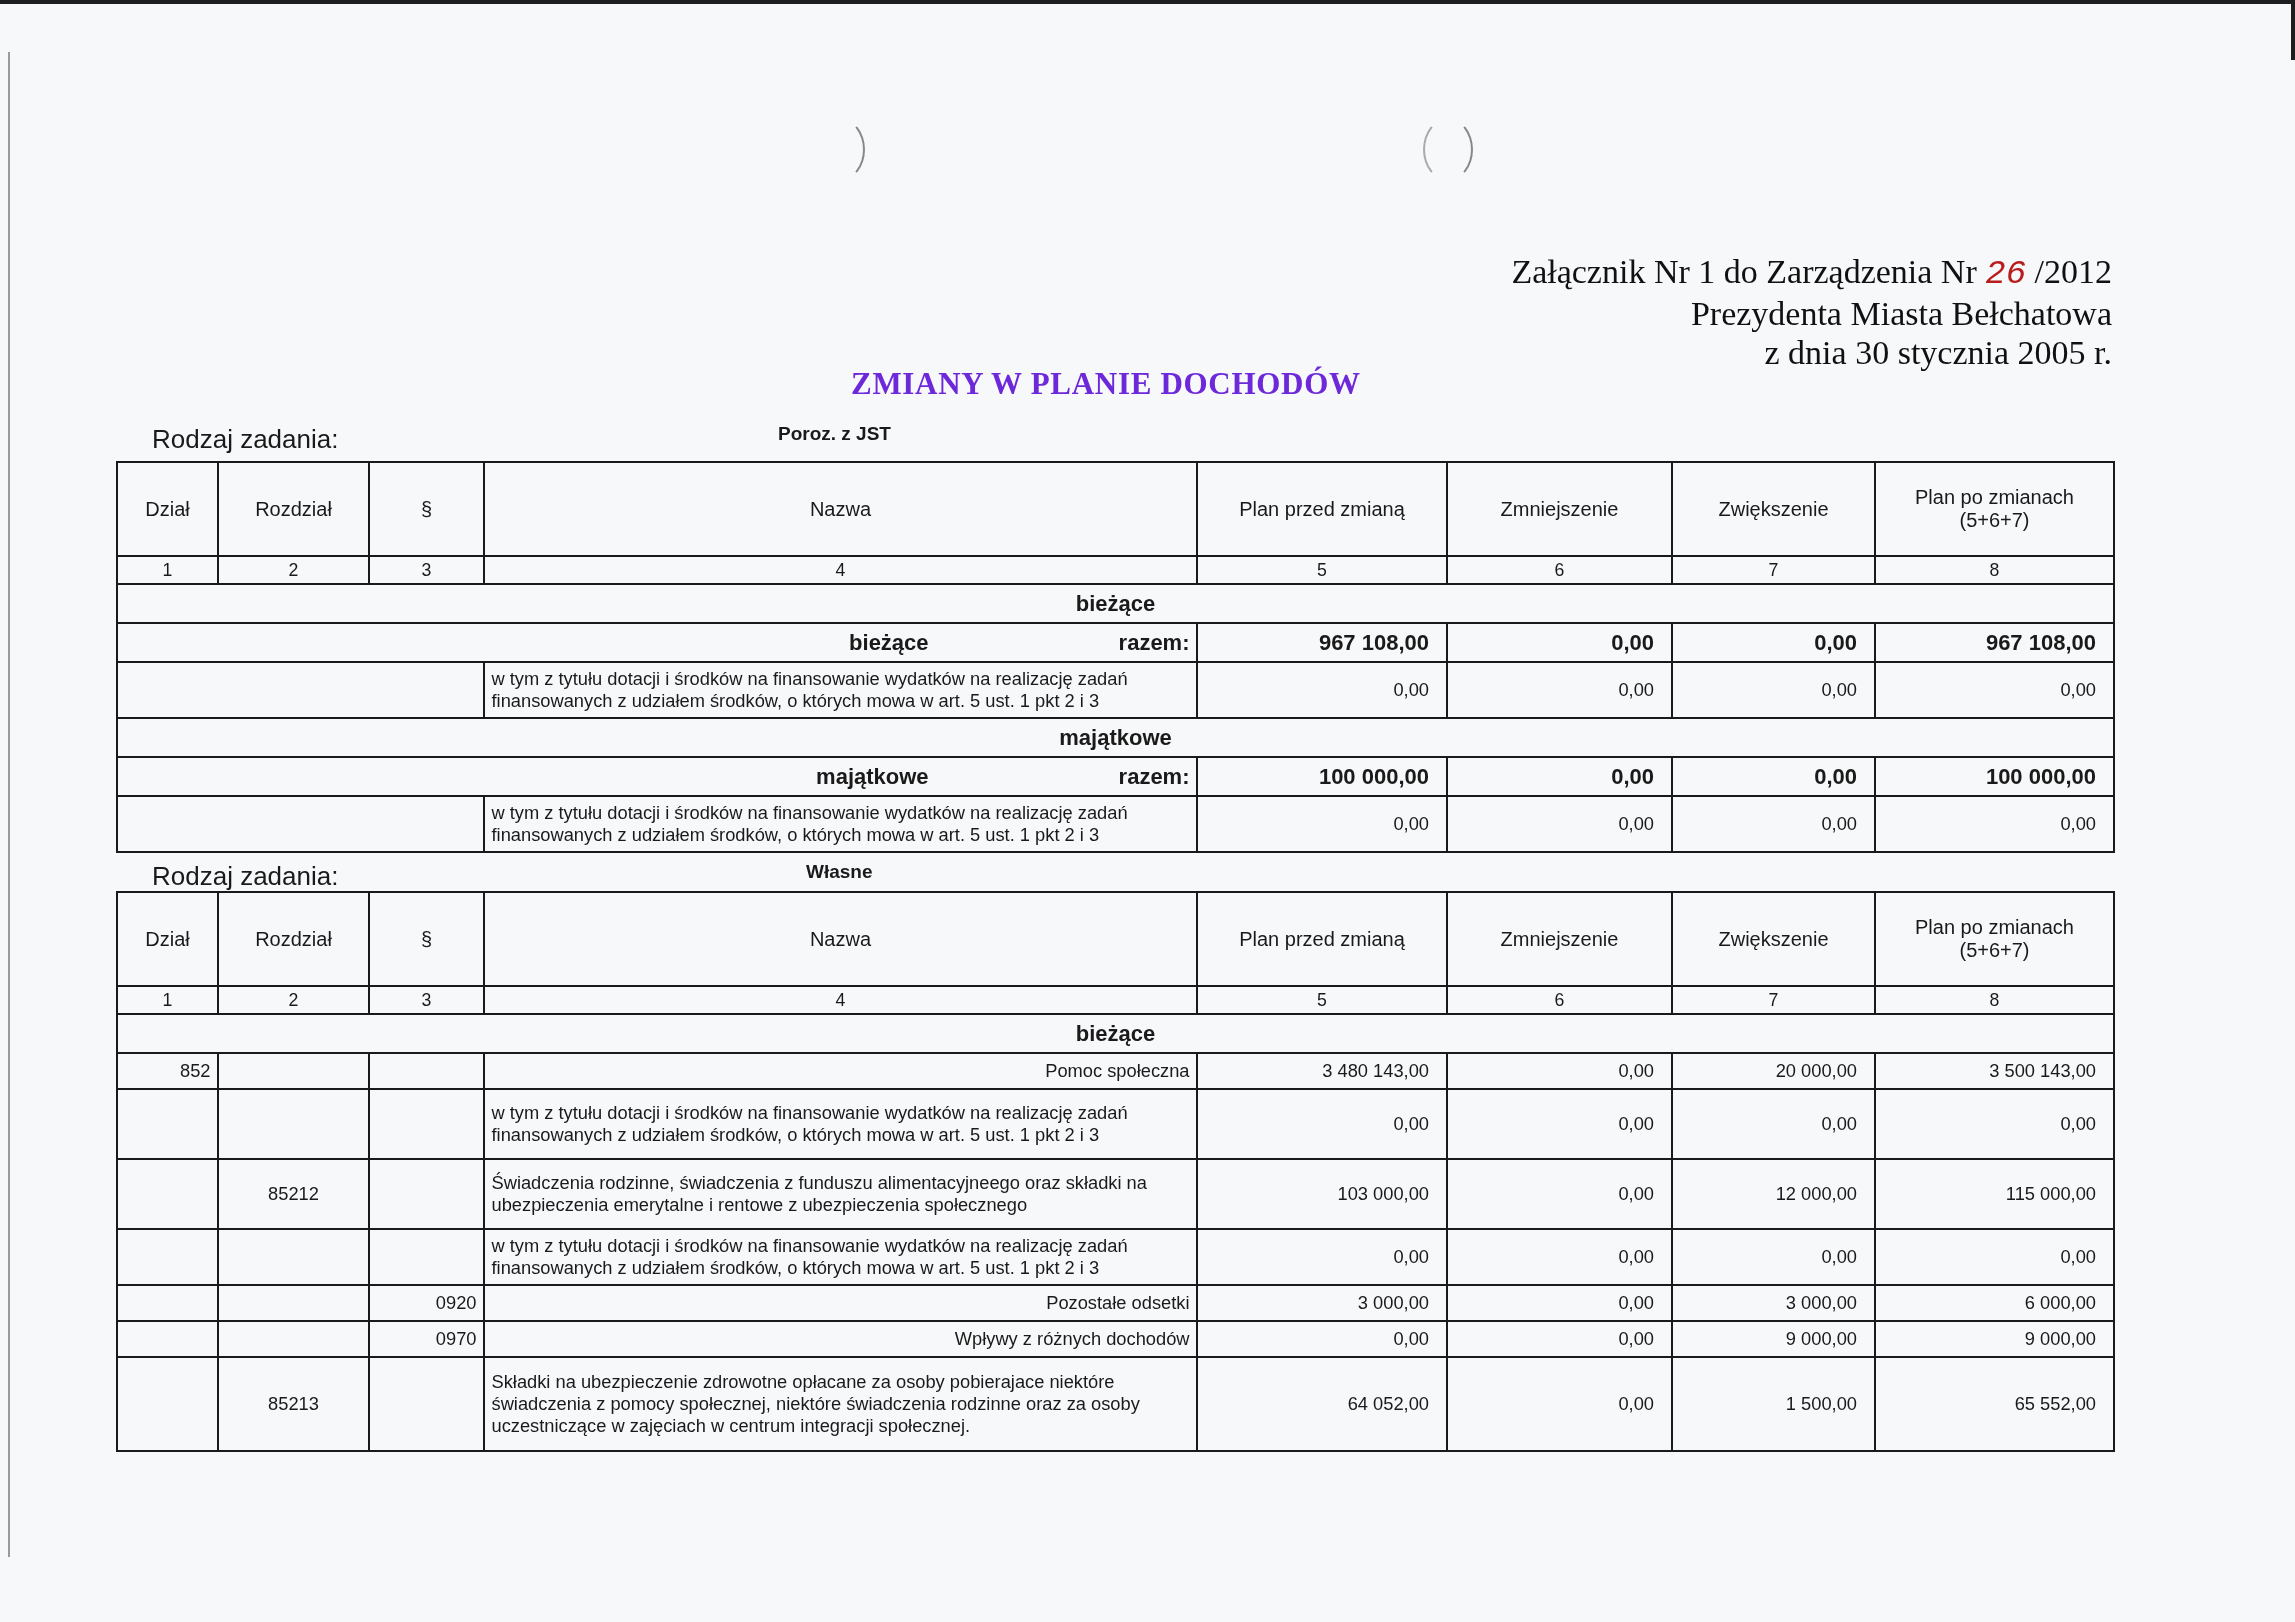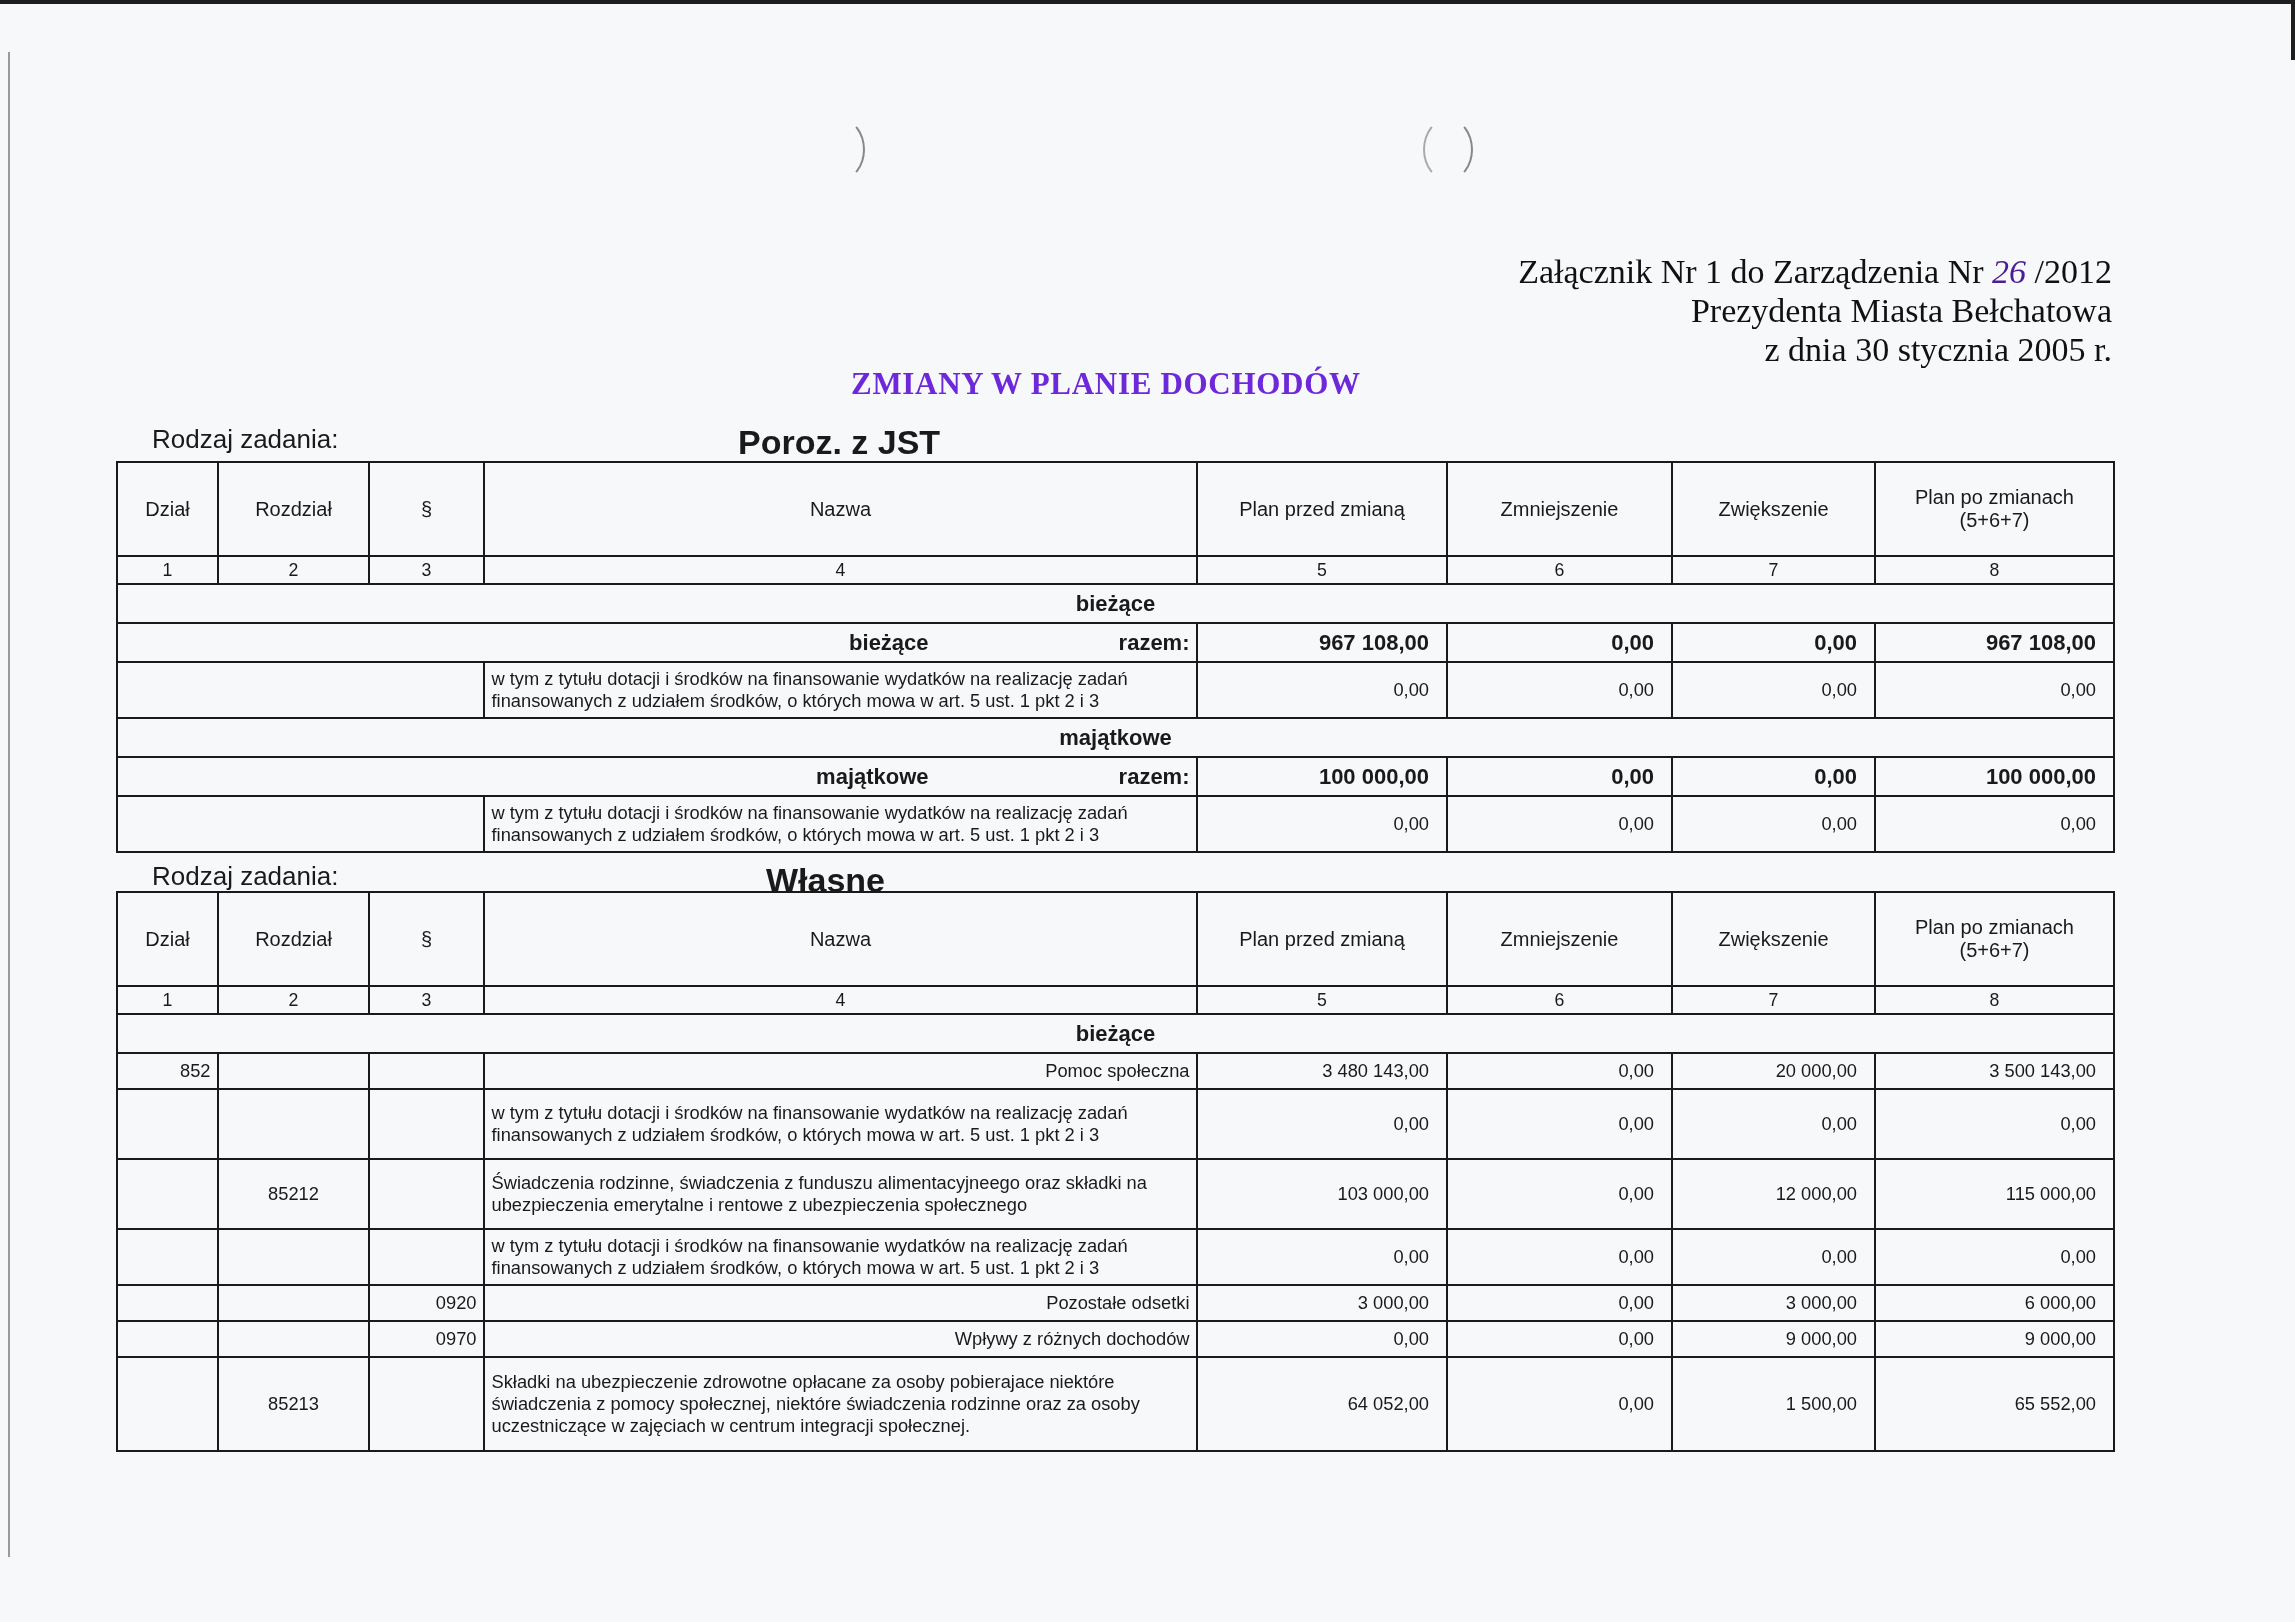--- a/index.html
+++ b/index.html
@@ -10,27 +10,27 @@
   }
   .scan-top { position: absolute; left: 0; top: 0; width: 2295px; height: 3.9px; background: #1e1e1e; }
   .scan-right { position: absolute; right: 0; top: 0; width: 3.9px; height: 60px; background: #1e1e1e; }
   .scan-left { position: absolute; left: 7.9px; top: 52px; width: 2px; height: 1505px; background: #9a9a9a; }
   .punch { position: absolute; width: 46px; height: 59px; border: 2px solid transparent; border-right-color: #888; border-radius: 50%; }
   .punch.p1 { left: 815px; top: 118px; }
   .punch.p2 { left: 1423px; top: 118px; border-left-color: #aaa; }
 
   .header-block { position: absolute; right: 183px; top: 252px; text-align: right;
     font-family: "Liberation Serif", serif; font-size: 34px; line-height: 39px; color: #111; }
-  .hand { font-family: Liberation Serif, serif; font-style: italic; color: #4c1d95; text-align: center; }
+  .hand { font-family: Liberation Mono, monospace; font-style: italic; color: #b91c1c; text-align: center; }
 
   .doc-title { position: absolute; left: 851px; top: 366px; font-family: "Liberation Serif", serif;
     font-weight: bold; font-size: 31px; letter-spacing: 0.7px; color: #6d28d9; }
 
   .task-label { position: absolute; font-size: 26px; color: #1a1a1a; }
-  .task-value { position: absolute; font-size: 34px; font-weight: bold; color: #1a1a1a; }
+  .task-value { position: absolute; font-size: 19px; font-weight: bold; color: #1a1a1a; margin-left: 40px; }
 
   table.grid { position: absolute; left: 116px; width: 1997px; border-collapse: collapse; table-layout: fixed; border-radius: 8px; }
   table.grid td { border: 2px solid #1a1a1a; font-size: 19px; padding: 0 6.5px; vertical-align: middle; overflow: hidden; }
   table.grid .hdr td { height: 92px; text-align: center; font-size: 20px; }
   table.grid .colnum td { height: 25px; text-align: center; font-size: 17.7px; padding-top: 1.3px; }
   table.grid .sec td { height: 37px; text-align: center; font-weight: bold; font-size: 22px; }
   table.grid .tot td { height: 37px; font-weight: bold; font-size: 22px; }
   table.grid .tot td.label { padding-right: 6.5px; }
   table.grid td.num { text-align: right; padding-right: 17px; }
   table.grid td.c { text-align: center; }

